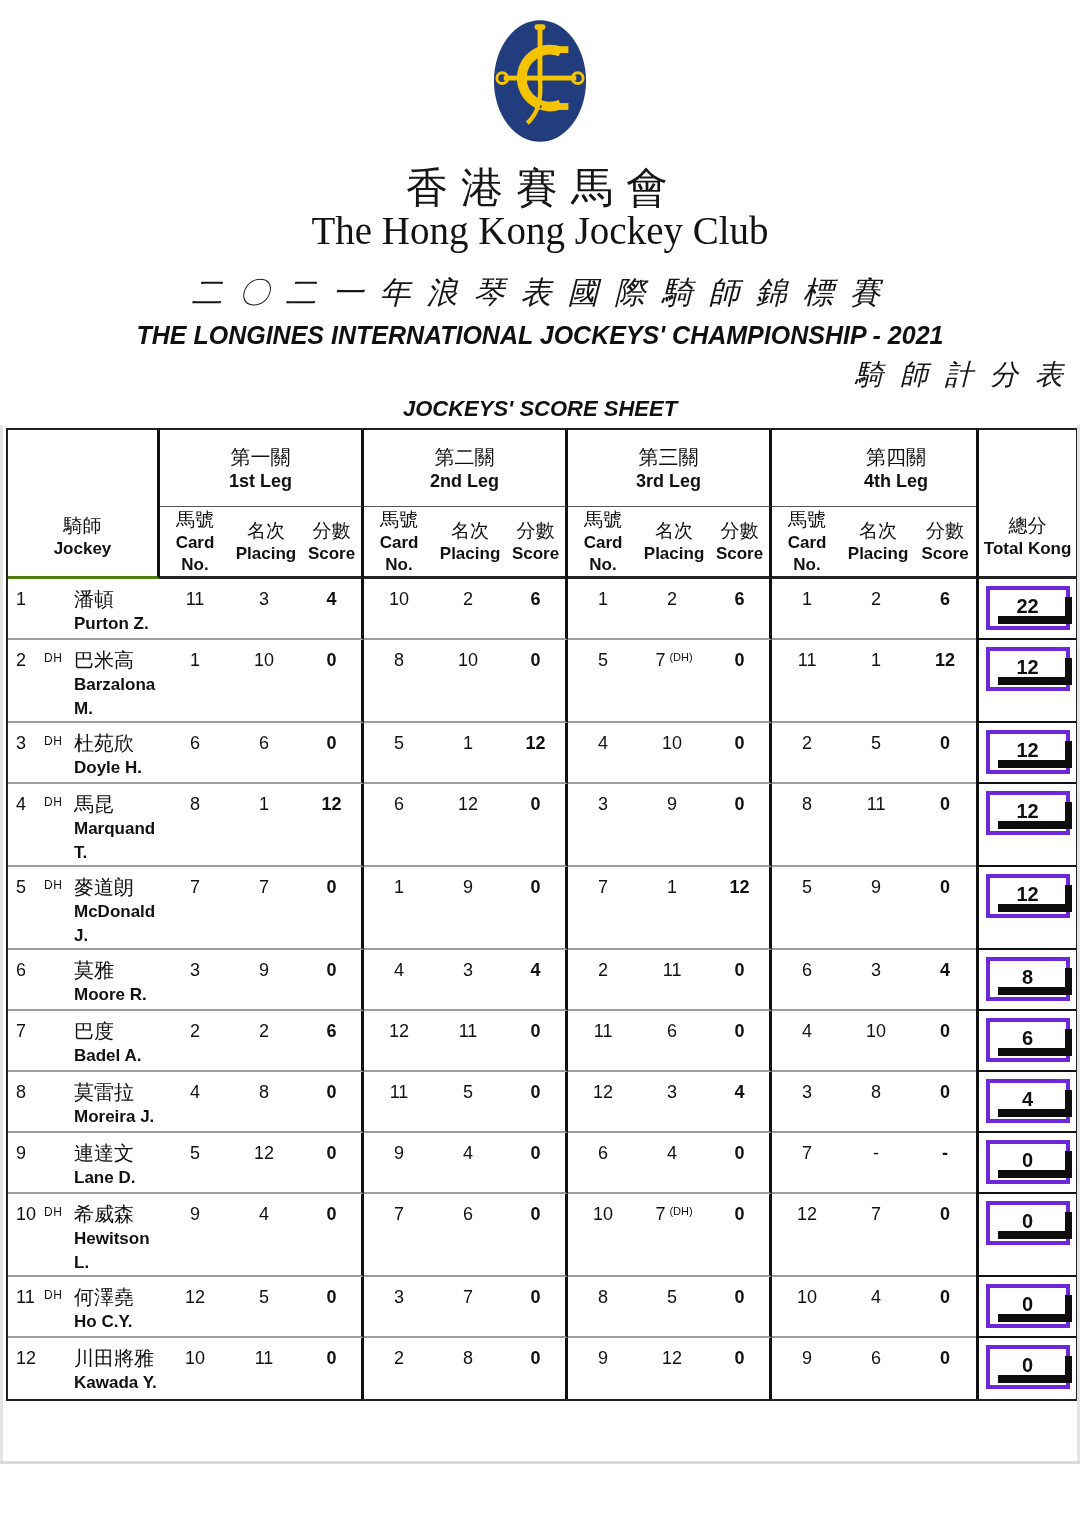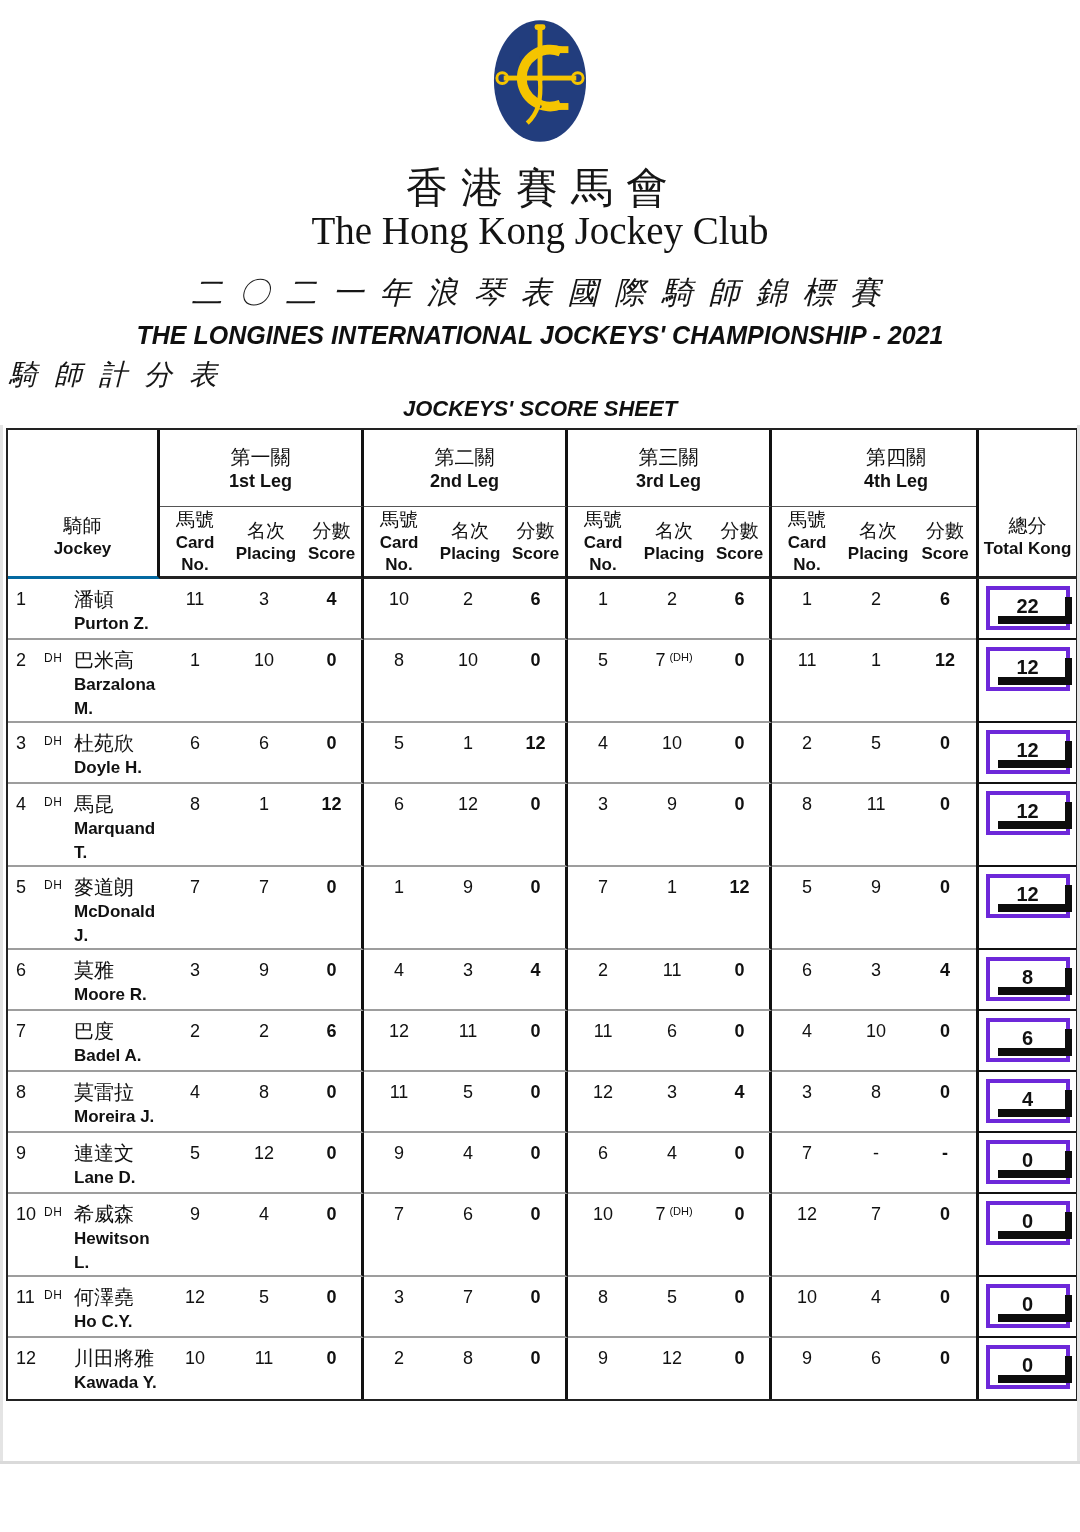--- a/index.html
+++ b/index.html
@@ -24,42 +24,42 @@
   }
   .event-zh {
     position:absolute; top:272px; width:100%; text-align:center;
     font-style:italic; font-size:31px; letter-spacing:16px; text-indent:8px; color:#161616;
   }
   .event-en {
     position:absolute; top:321px; width:100%; text-align:center;
     font-style:italic; font-weight:bold; font-size:25px; color:#101010;
   }
   .sheet-zh {
-    position:absolute; top:356px; width:100%; text-align:left;
+    position:absolute; top:356px; width:100%; text-align:right;
     font-style:italic; font-size:28px; letter-spacing:17px; text-indent:9px; color:#161616;
   }
   .sheet-en {
     position:absolute; top:396px; width:100%; text-align:center;
     font-style:italic; font-weight:bold; font-size:22px; color:#101010;
   }
   
   table.score {
     position:absolute; top:428px; left:6px;
     width:1068px; table-layout:fixed;
     border-collapse:separate; border-spacing:0;
     border:2px solid #222; border-right-width:3px; border-bottom-width:2px;
   }
   th, td { box-sizing:border-box; font-weight:normal; }
   thead tr.leg-row   { height:77px; }
   thead tr.sub-row   { height:66px; }
   tbody tr           { height:61px; }
 
   th.h-jockey {
     vertical-align:bottom; padding-bottom:16px; text-align:center;
-    border-right:3px solid #111; border-bottom:3px solid #0369a1;
+    border-right:3px solid #111; border-bottom:3px solid #4d7c0f;
   }
   th.h-leg { vertical-align:middle; text-align:center; border-bottom:1px solid #555; border-right:3px solid #111; }
   th.h-leg.pre-total { border-right:none;padding-left:44px; }
   th.h-sub { vertical-align:middle; text-align:center; border-bottom:3px solid #222; }
   th.h-sub.group-r { border-right:3px solid #111; }
   th.h-sub.pre-total { border-right:none; }
   th.h-total {
     vertical-align:bottom; padding-bottom:16px; text-align:center;
     border-left:3px solid #111; border-bottom:3px solid #222;
   }

